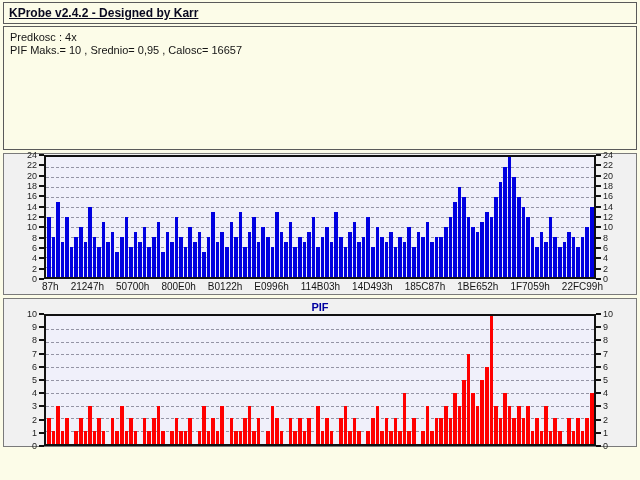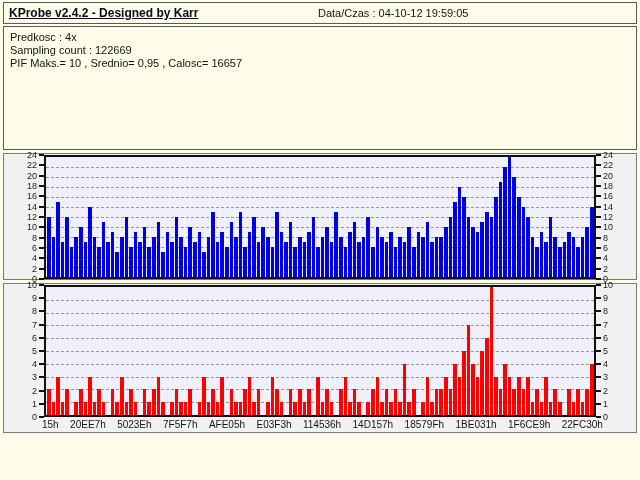--- a/index.html
+++ b/index.html
@@ -38,26 +38,24 @@
   .pi-area{height:124px;}
   .pif-area{height:132px;}
 </style>
 </head>
 <body>
 
 <div class="window">
 
   <div class="box header-box">
     <span class="app-title">KProbe v2.4.2 - Designed by Karr</span>
-    <span class="datetime">Data/Czas : 04-10-12 19:59:05</span>
   </div>
 
   <div class="box info-box">
     <div class="info-line">Predkosc : 4x</div>
-    <div class="info-line">Sampling count : 122669</div>
     <div class="info-line">PIF Maks.= 10 , Srednio= 0,95 , Calosc= 16657</div>
   </div>
 
   <div class="chart-box">
     <div class="chart-area pi-area">
       <div class="ycol left">
           <div class="ylab">24</div>
           <div class="ylab">22</div>
           <div class="ylab">20</div>
           <div class="ylab">18</div>
@@ -247,23 +245,38 @@
           <div class="ylab">14</div>
           <div class="ylab">12</div>
           <div class="ylab">10</div>
           <div class="ylab">8</div>
           <div class="ylab">6</div>
           <div class="ylab">4</div>
           <div class="ylab">2</div>
           <div class="ylab">0</div>
         </div>
     </div>
+    <div class="xrow">
+        <div class="xlab">87h</div>
+        <div class="xlab">21247h</div>
+        <div class="xlab">50700h</div>
+        <div class="xlab">800E0h</div>
+        <div class="xlab">B0122h</div>
+        <div class="xlab">E0996h</div>
+        <div class="xlab">114B03h</div>
+        <div class="xlab">14D493h</div>
+        <div class="xlab">185C87h</div>
+        <div class="xlab">1BE652h</div>
+        <div class="xlab">1F7059h</div>
+        <div class="xlab">22FC99h</div>
+      </div>
   </div>
 
   <div class="chart-box">
+    <div class="chart-title">PIF</div>
     <div class="chart-area pif-area">
       <div class="ycol left">
           <div class="ylab">10</div>
           <div class="ylab">9</div>
           <div class="ylab">8</div>
           <div class="ylab">7</div>
           <div class="ylab">6</div>
           <div class="ylab">5</div>
           <div class="ylab">4</div>
           <div class="ylab">3</div>
@@ -439,29 +452,15 @@
           <div class="ylab">7</div>
           <div class="ylab">6</div>
           <div class="ylab">5</div>
           <div class="ylab">4</div>
           <div class="ylab">3</div>
           <div class="ylab">2</div>
           <div class="ylab">1</div>
           <div class="ylab">0</div>
         </div>
     </div>
-    <div class="xrow">
-        <div class="xlab">15h</div>
-        <div class="xlab">20EE7h</div>
-        <div class="xlab">5023Eh</div>
-        <div class="xlab">7F5F7h</div>
-        <div class="xlab">AFE05h</div>
-        <div class="xlab">E03F3h</div>
-        <div class="xlab">114536h</div>
-        <div class="xlab">14D157h</div>
-        <div class="xlab">18579Fh</div>
-        <div class="xlab">1BE031h</div>
-        <div class="xlab">1F6CE9h</div>
-        <div class="xlab">22FC30h</div>
-      </div>
   </div>
 
 </div>
 
 </body></html>

